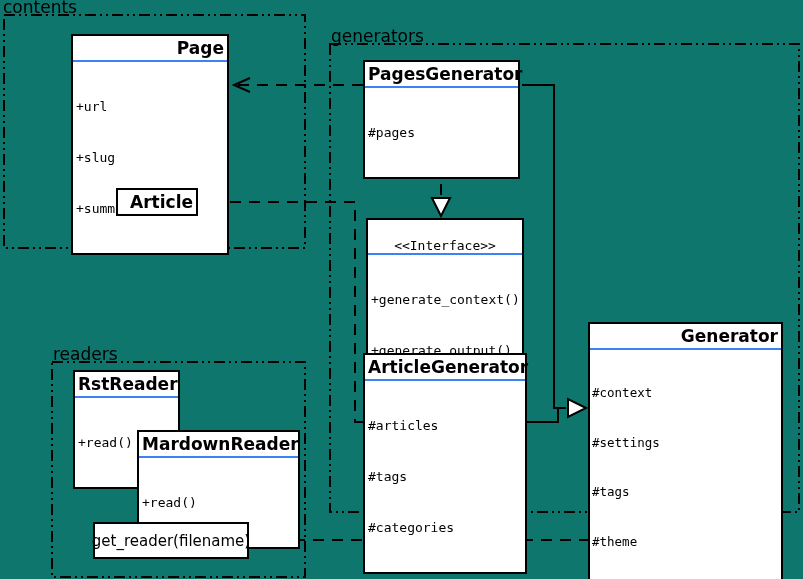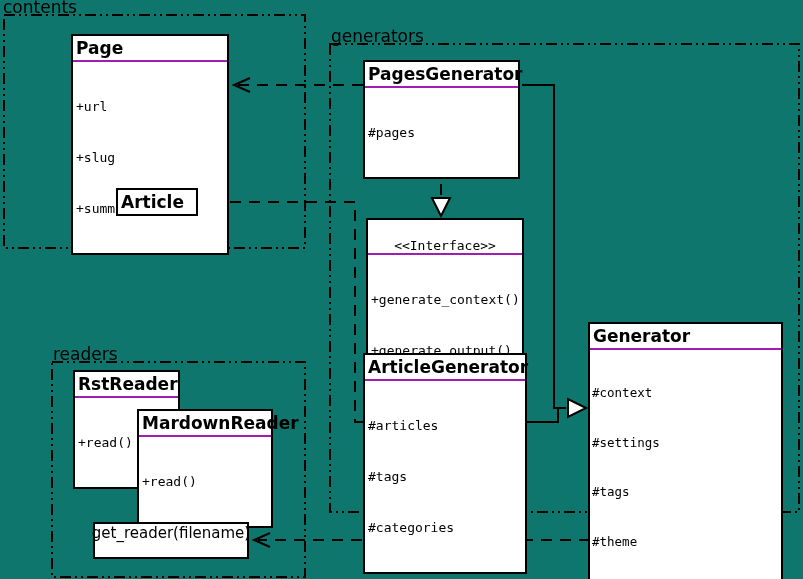--- a/index.html
+++ b/index.html
@@ -17,41 +17,41 @@
 
   .pkg-label {
     position:absolute; font-size:17px; line-height:18px; color:#000;
     background:transparent; white-space:nowrap;
   }
   .uml-class {
     position:absolute; background:#ffffff; border:2px solid #000;
     box-sizing:border-box;
   }
   .cls-title {
-    font-weight:bold; font-size:17px; line-height:22px; text-align:left;
+    font-weight:bold; font-size:17px; line-height:22px; text-align:right;
     padding:1px 3px; white-space:nowrap;
   }
   .stereotype {
     font-family:"DejaVu Sans Mono","Liberation Mono",monospace;
     font-weight:normal; font-size:13px; line-height:15px; text-align:center;
     padding-top:18px; white-space:nowrap;
   }
   .cls-title.with-st { line-height:20px; padding-top:0; }
   .cls-attrs, .cls-methods {
-    border-top:2px solid #a21caf; padding:2px 3px;
+    border-top:2px solid #3b82f6; padding:2px 3px;
     font-family:"DejaVu Sans Mono","Liberation Mono",monospace;
     font-size:13px; line-height:17px; white-space:pre;
   }
   .m-line { white-space:pre; }
   .cls-generator .cls-attrs, .cls-generator .cls-methods {
     font-size:12.5px; line-height:16.5px; padding:2px 2px;
   }
   .uml-note {
     position:absolute; background:#ffffff; border:2px solid #000;
-    box-sizing:border-box; display:flex; align-items:flex-start; justify-content:center;
+    box-sizing:border-box; display:flex; align-items:center; justify-content:center;
     font-size:15px; white-space:nowrap;
   }
 </style>
 </head>
 <body>
 
 <div class="canvas">
 
   <svg class="overlay" viewBox="0 0 803 579">
 
@@ -161,21 +161,21 @@
 
   </div>
 
   <div class="uml-class" style="left:73px; top:370px; width:107px;">
     <div class="cls-title">RstReader</div>
     <div class="cls-methods">
       <div class="m-line">+read()</div>
     </div>
   </div>
 
-  <div class="uml-class" style="left:137px; top:409px; width:136px;">
+  <div class="uml-class" style="left:137px; top:430px; width:163px;">
     <div class="cls-title">MardownReader</div>
     <div class="cls-methods">
       <div class="m-line">+read()</div>
     </div>
   </div>
 
   <div class="uml-note" style="left:93px; top:522px; width:156px; height:37px;">
     <span>get_reader(filename)</span>
   </div>
 

